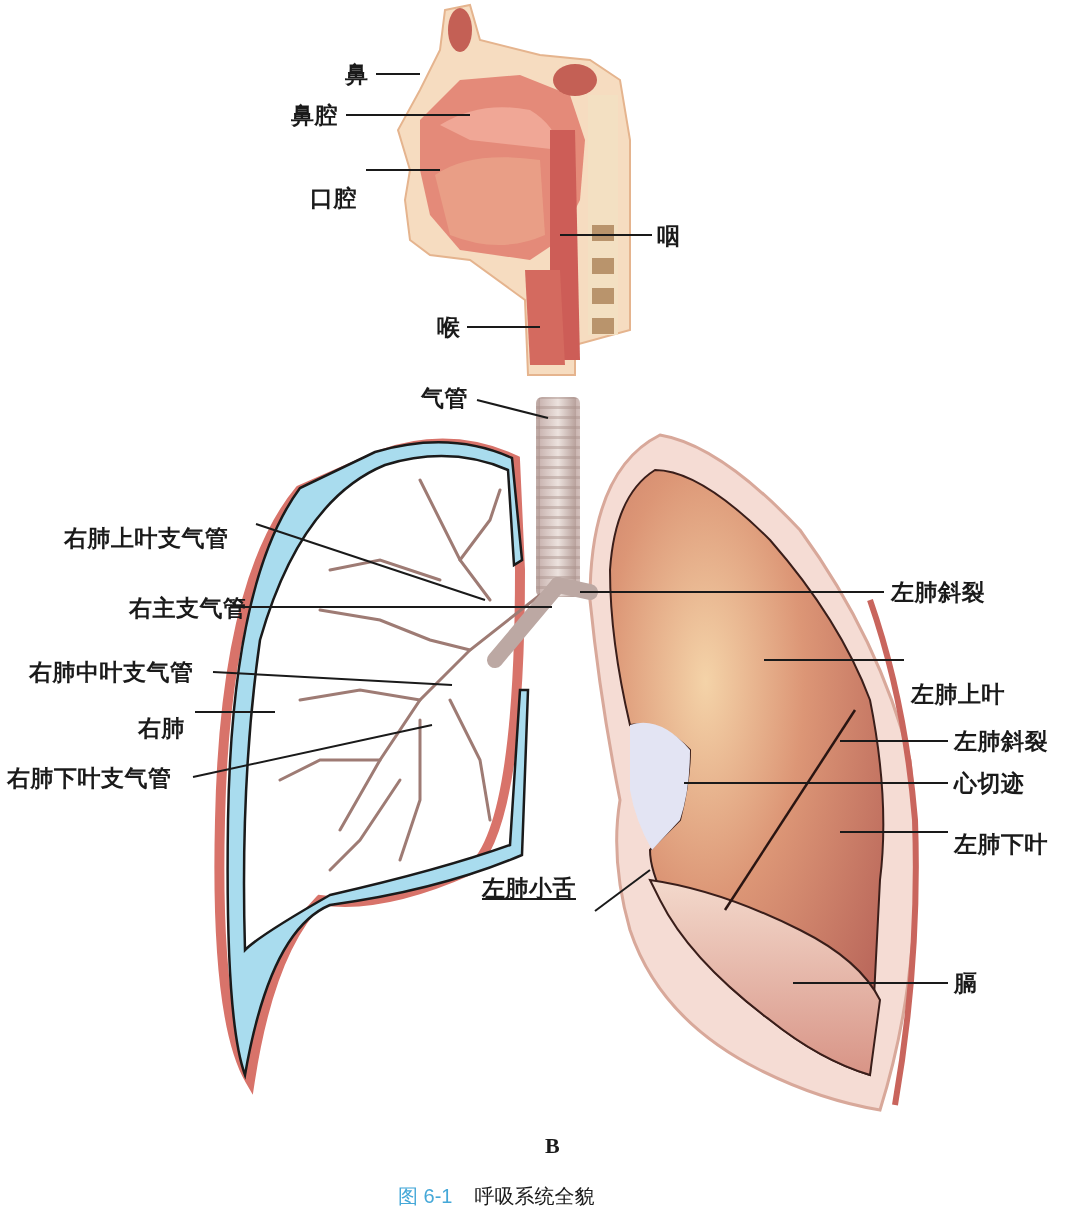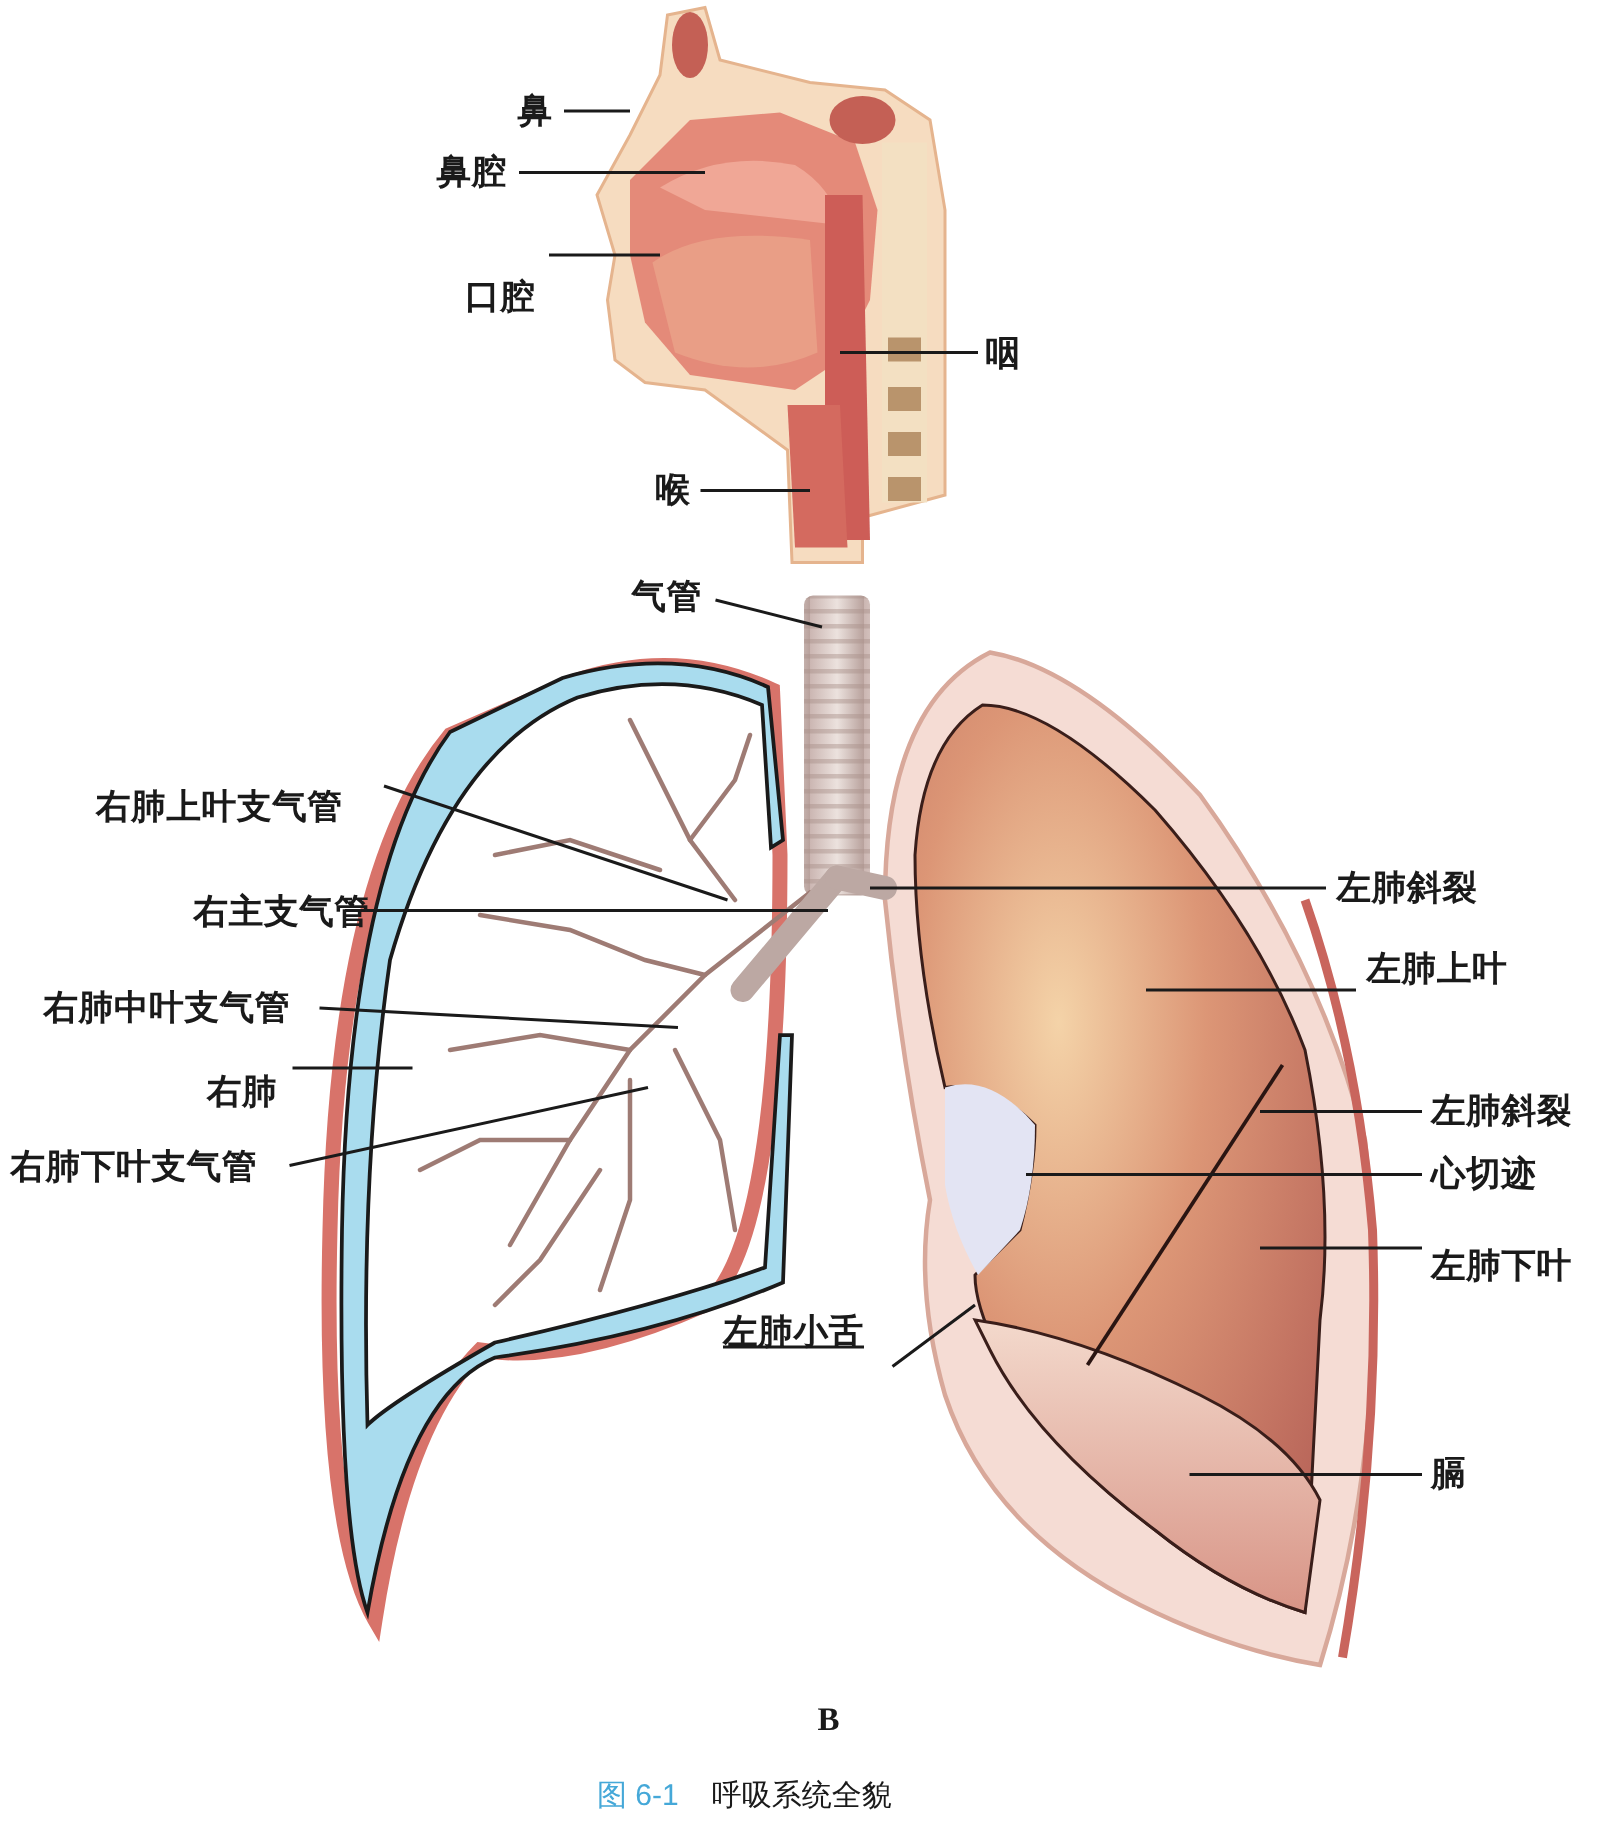--- a/index.html
+++ b/index.html
@@ -117,21 +117,21 @@
 <div class="label" style="left:310px; top:156px;margin-top:28px;">口腔</div>
 <div class="label" style="left:657px; top:222px;">咽</div>
 <div class="label" style="left:437px; top:313px;">喉</div>
 <div class="label" style="left:421px; top:384px;">气管</div>
 <div class="label" style="left:64px; top:524px;">右肺上叶支气管</div>
 <div class="label" style="left:89px; top:594px;margin-left:40px;">右主支气管</div>
 <div class="label" style="left:29px; top:658px;text-align:right;">右肺中叶支气管</div>
 <div class="label" style="left:138px; top:698px;margin-top:16px;">右肺</div>
 <div class="label" style="left:7px; top:764px;">右肺下叶支气管</div>
 <div class="label" style="left:891px; top:578px;">左肺斜裂</div>
-<div class="label" style="left:911px; top:632px;text-align:center;">左肺上叶</div>
+<div class="label" style="left:911px; top:680px;text-align:center;">左肺上叶</div>
 <div class="label" style="left:954px; top:727px;">左肺斜裂</div>
 <div class="label" style="left:954px; top:769px;">心切迹</div>
 <div class="label" style="left:954px; top:830px;">左肺下叶</div>
 <div class="label" style="left:482px; top:874px;text-decoration:underline;">左肺小舌</div>
 <div class="label" style="left:954px; top:969px;">膈</div>
 
 <div class="panel-letter">B</div>
 
 <div class="caption">
   <span class="caption-num">图 6-1</span><span class="caption-title">呼吸系统全貌</span>

